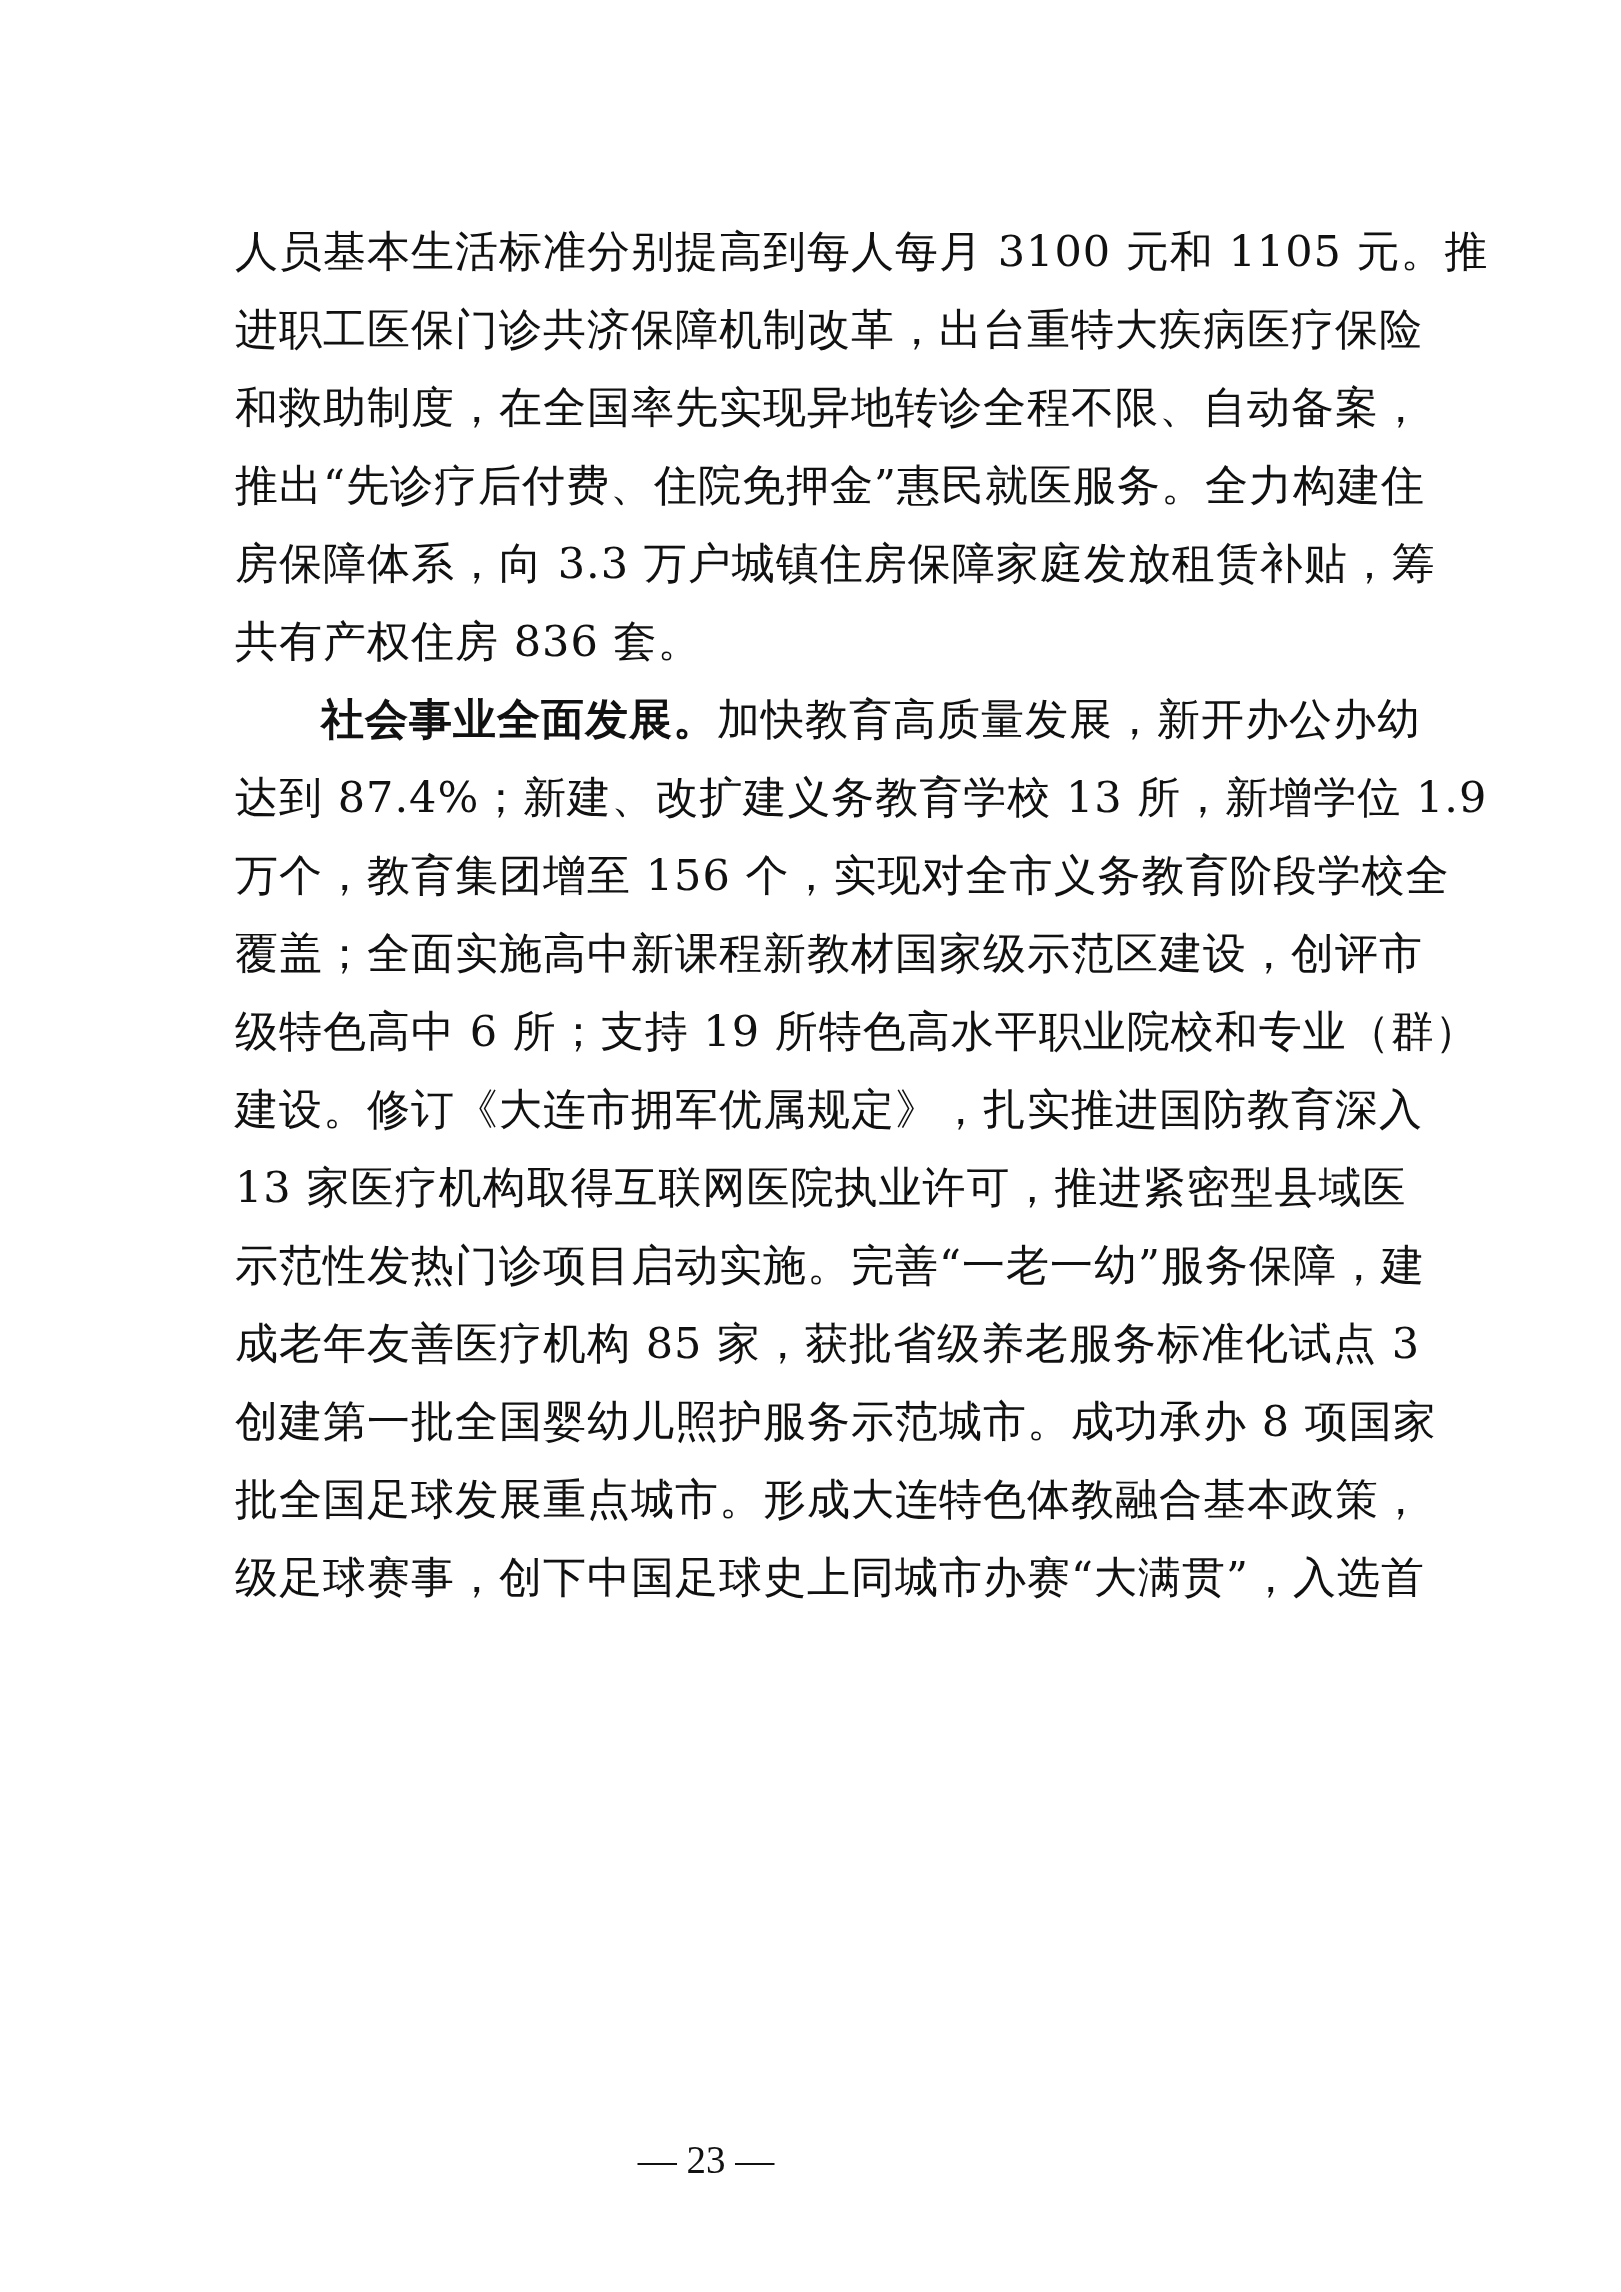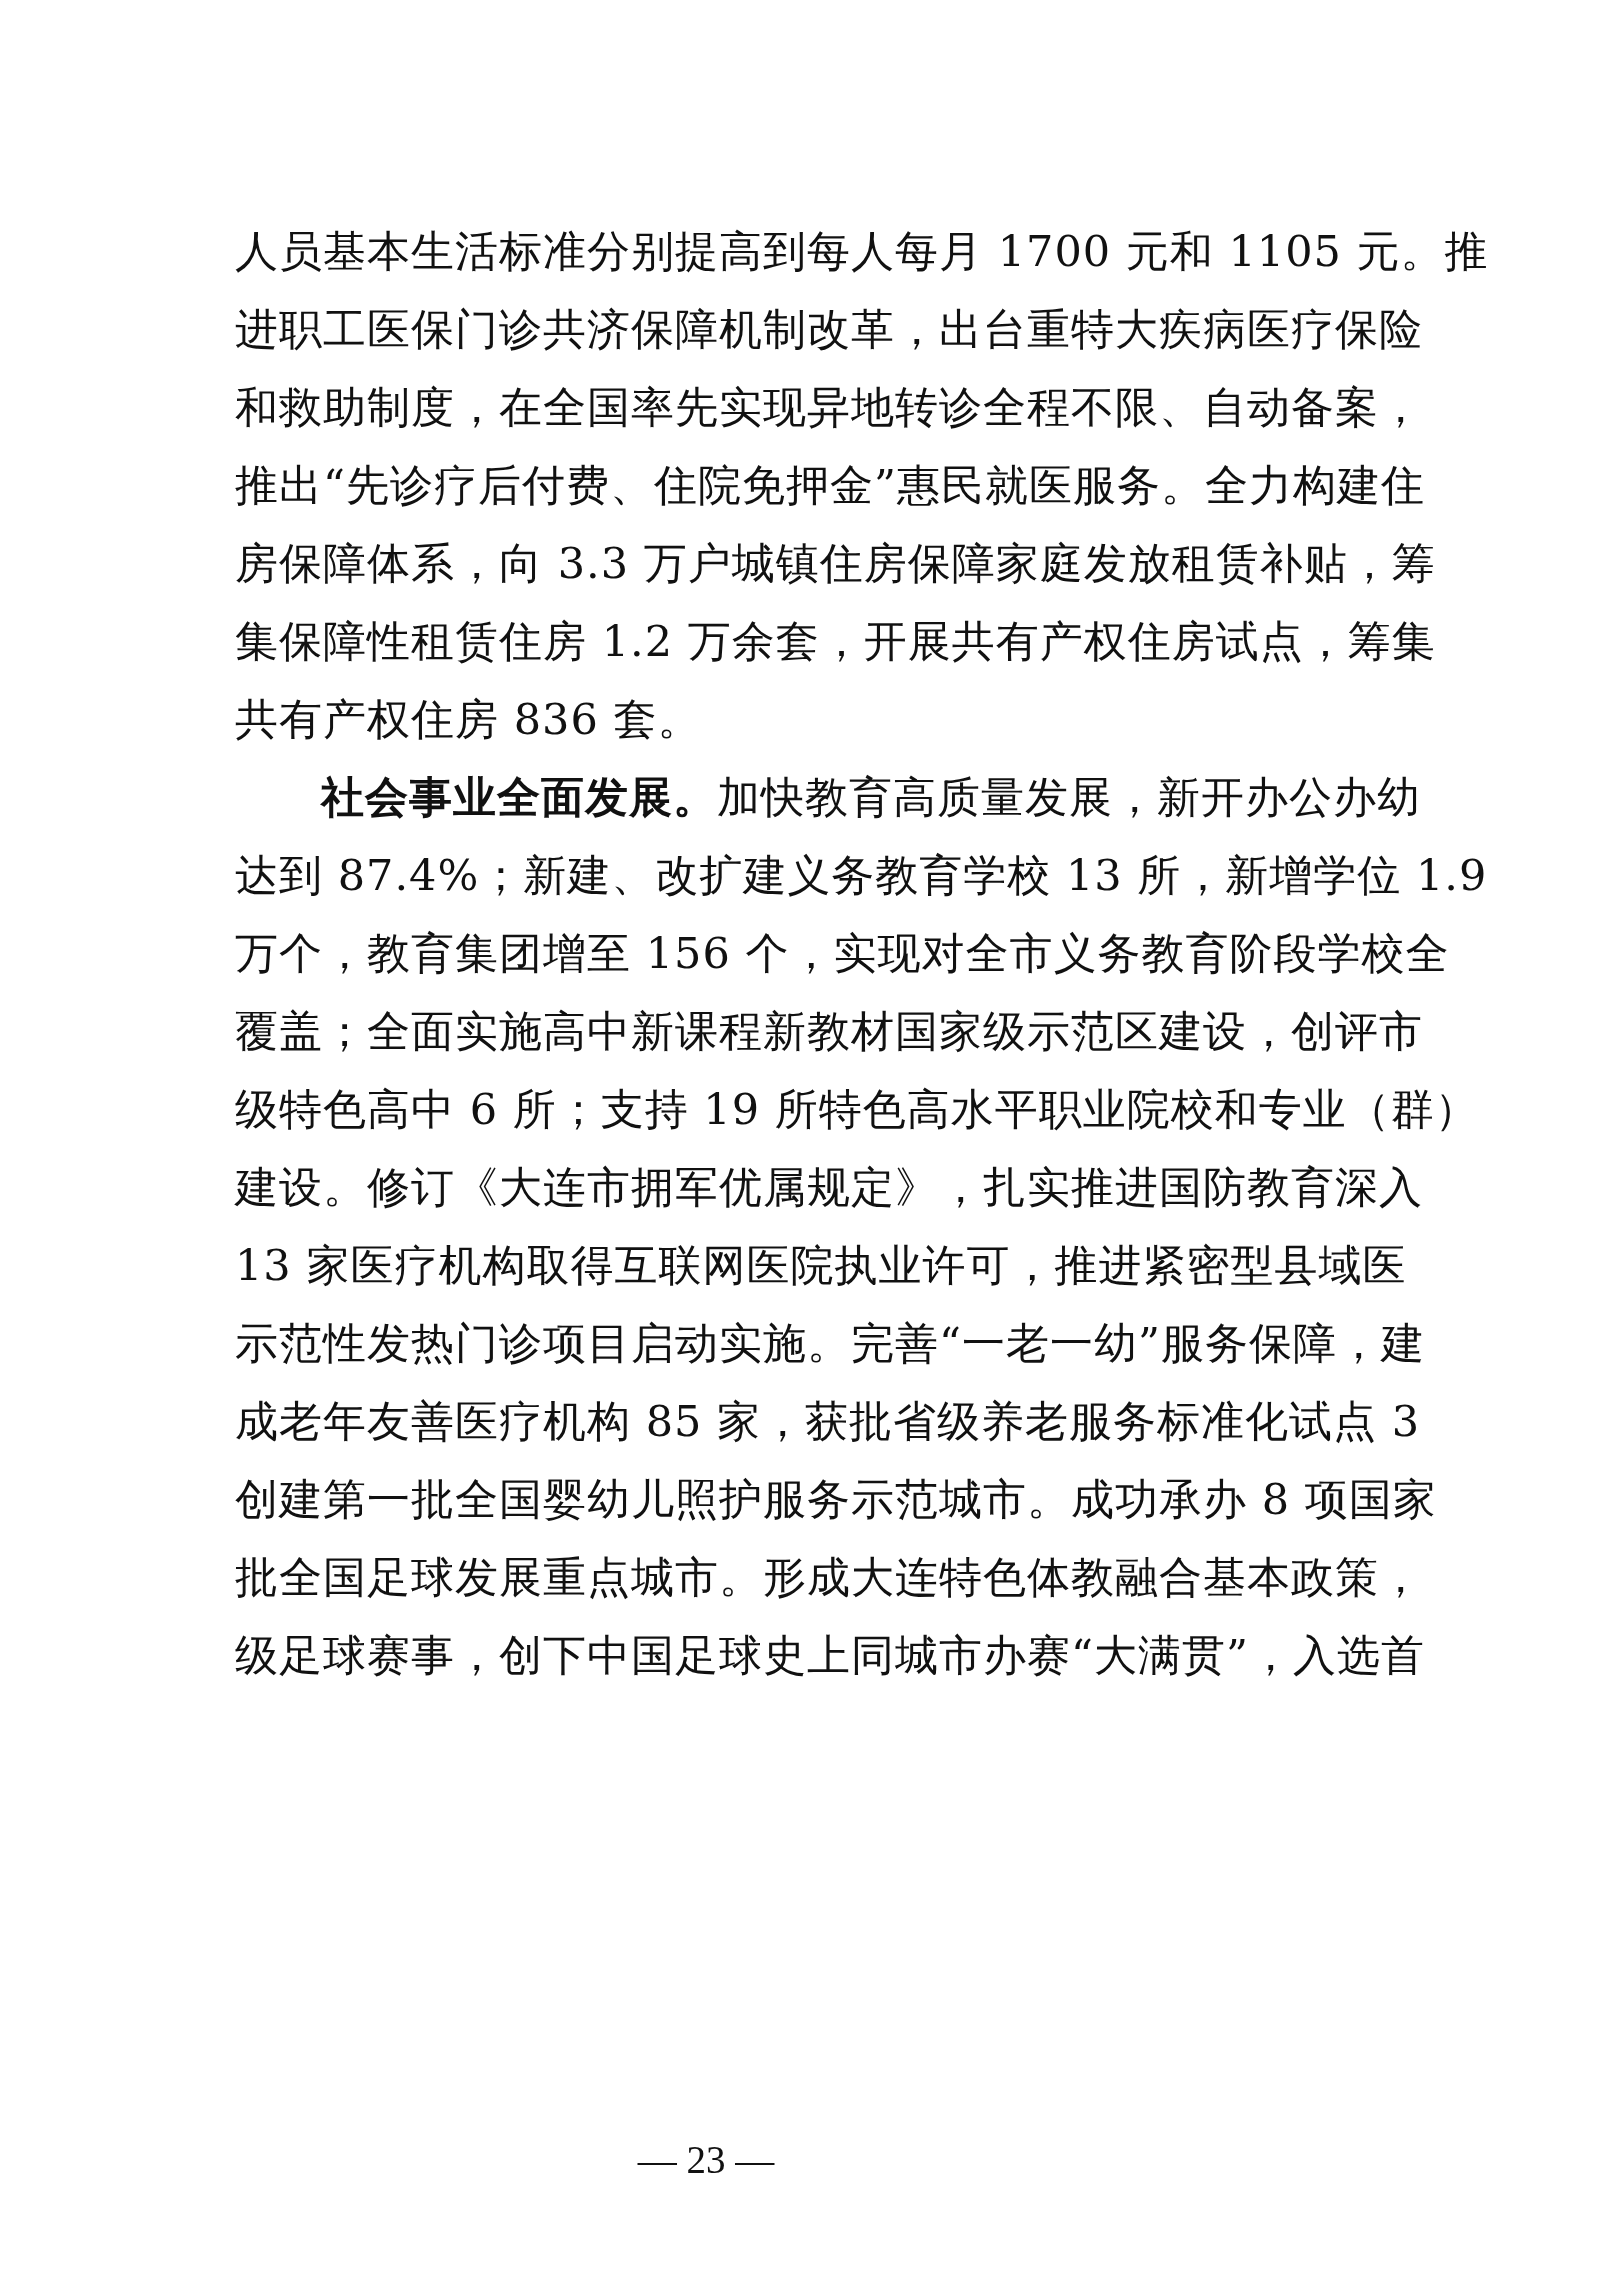--- a/index.html
+++ b/index.html
@@ -18,26 +18,25 @@
   .footer {
     position: absolute; left: 0; width: 1412px; top: 2137px; text-align: center;
     font-family: "Liberation Serif", "DejaVu Serif", serif; font-size: 39px; color: #111;
   }
 </style>
 </head>
 <body>
 
 <div class="page">
   <div class="body-text">
-    <span class="line">人员基本生活标准分别提高到每人每月 1700 元和 1105 元。推</span>
+    <span class="line">人员基本生活标准分别提高到每人每月 3100 元和 1105 元。推</span>
     <span class="line">进职工医保门诊共济保障机制改革，出台重特大疾病医疗保险</span>
     <span class="line">和救助制度，在全国率先实现异地转诊全程不限、自动备案，</span>
     <span class="line">推出“先诊疗后付费、住院免押金”惠民就医服务。全力构建住</span>
     <span class="line">房保障体系，向 3.3 万户城镇住房保障家庭发放租赁补贴，筹</span>
-    <span class="line">集保障性租赁住房 1.2 万余套，开展共有产权住房试点，筹集</span>
     <span class="line last">共有产权住房 836 套。</span>
 
     <span class="line indent"><span class="bold">社会事业全面发展。</span><span>加快教育高质量发展，新开办公办幼</span></span>
     <span class="line">达到 87.4%；新建、改扩建义务教育学校 13 所，新增学位 1.9</span>
     <span class="line">万个，教育集团增至 156 个，实现对全市义务教育阶段学校全</span>
     <span class="line">覆盖；全面实施高中新课程新教材国家级示范区建设，创评市</span>
     <span class="line">级特色高中 6 所；支持 19 所特色高水平职业院校和专业（群）</span>
     <span class="line">建设。修订《大连市拥军优属规定》，扎实推进国防教育深入</span>
     <span class="line">13 家医疗机构取得互联网医院执业许可，推进紧密型县域医</span>
     <span class="line">示范性发热门诊项目启动实施。完善“一老一幼”服务保障，建</span>

